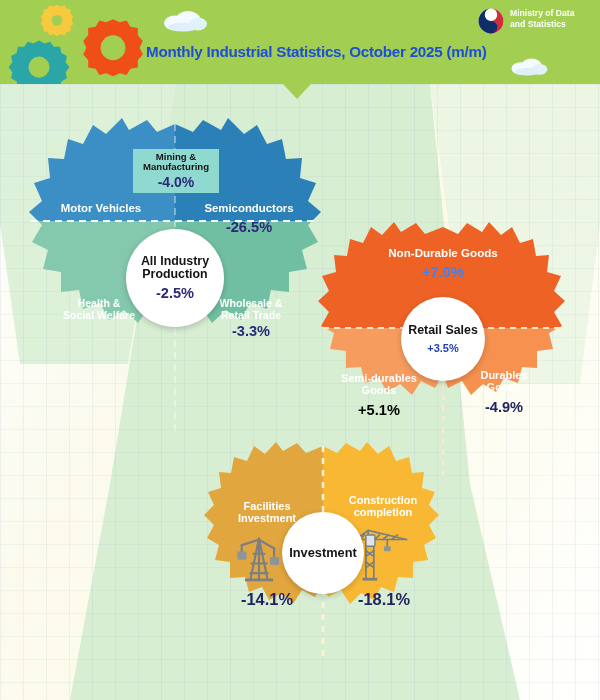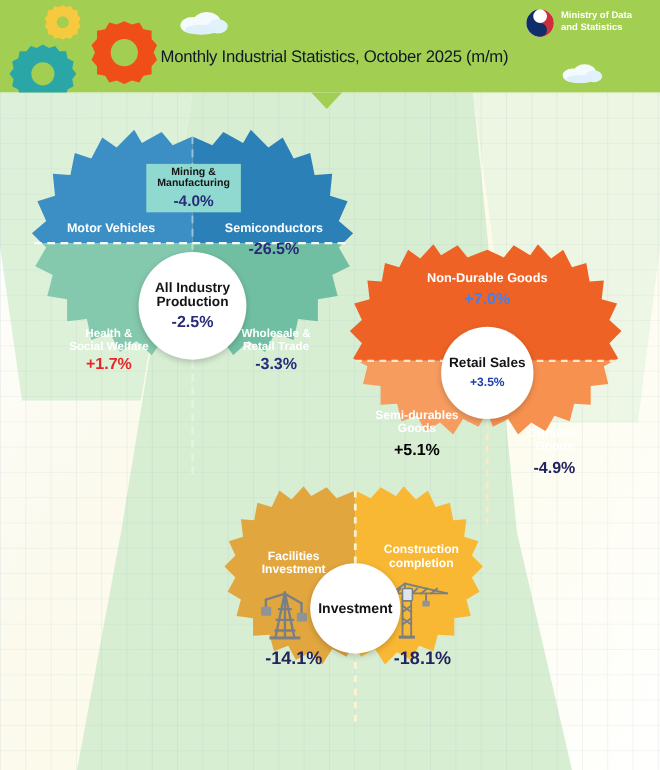--- a/index.html
+++ b/index.html
@@ -27,21 +27,21 @@
     position:absolute;left:0;top:84px;width:600px;height:616px;
   }
 
   
   .header{
     position:absolute;left:0;top:0;width:600px;height:84px;
     background:#a2ce52;overflow:hidden;
   }
   .header-title{
     position:absolute;left:146px;top:43px;
-    font-size:15.2px;font-weight:normal;color:#0f172a;
+    font-size:15.2px;font-weight:bold;color:#1d4ed8;
     letter-spacing:-.25px;white-space:nowrap;
   }
   .hdr-gear{position:absolute;}
   .cloud{position:absolute;}
   .tri-pointer{
     position:absolute;left:283px;top:84px;width:0;height:0;
     border-left:14px solid transparent;border-right:14px solid transparent;
     border-top:15px solid #a2ce52;
   }
   .ministry{position:absolute;left:478px;top:8px;display:flex;align-items:flex-start;gap:6px;}
@@ -173,21 +173,20 @@
     </div>
 
     <div class="lbl" style="left:160px;top:84px;width:128px;">
       <span class="t" style="font-size:11.4px;">Semiconductors</span>
       <span class="v neg" style="font-size:14.6px;margin-top:4px;">-26.5%</span>
     </div>
 
     <div class="lbl" style="left:10px;top:180px;width:128px;">
       <span class="t" style="font-size:10.6px;">Health &amp;</span>
       <span class="t" style="font-size:10.6px;">Social Welfare</span>
-      <span class="v pos-red" style="font-size:14.6px;margin-top:2px;">+1.7%</span>
     </div>
 
     <div class="lbl" style="left:162px;top:180px;width:128px;">
       <span class="t" style="font-size:10.6px;">Wholesale &amp;</span>
       <span class="t" style="font-size:10.6px;">Retail Trade</span>
       <span class="v neg" style="font-size:14.6px;margin-top:2px;">-3.3%</span>
     </div>
 
 
     <div class="hub" style="left:101px;top:111px;width:98px;height:98px;">
@@ -223,21 +222,21 @@
       <span class="t" style="font-size:11.6px;">Non-Durable Goods</span>
       <span class="v" style="font-size:14.6px;margin-top:4px;color:#3b82f6;">+7.0%</span>
     </div>
 
     <div class="lbl" style="left:6px;top:150px;width:110px;">
       <span class="t" style="font-size:11px;">Semi-durables</span>
       <span class="t" style="font-size:11px;">Goods</span>
       <span class="v" style="font-size:14.6px;margin-top:6px;color:#000000;">+5.1%</span>
     </div>
 
-    <div class="lbl" style="left:134px;top:166px;width:104px;">
+    <div class="lbl" style="left:134px;top:147px;width:104px;">
       <span class="t" style="font-size:11px;">Durables</span>
       <span class="t" style="font-size:11px;">Goods</span>
       <span class="v neg-dark" style="font-size:14.6px;margin-top:6px;">-4.9%</span>
     </div>
 
     <div class="hub" style="left:83px;top:75px;width:84px;height:84px;">
       <div class="hub-title" style="font-size:12.4px;">Retail Sales</div>
       <div class="hub-val pos-blue" style="font-size:11px;margin-top:4px;">+3.5%</div>
     </div>
   </div>

